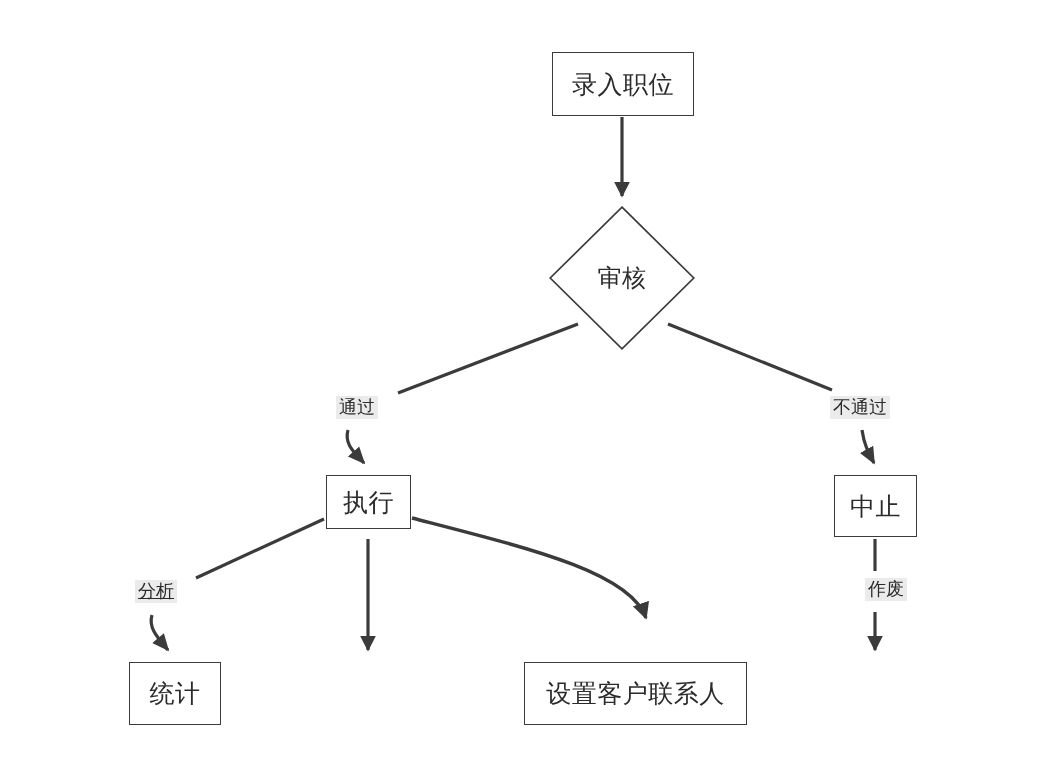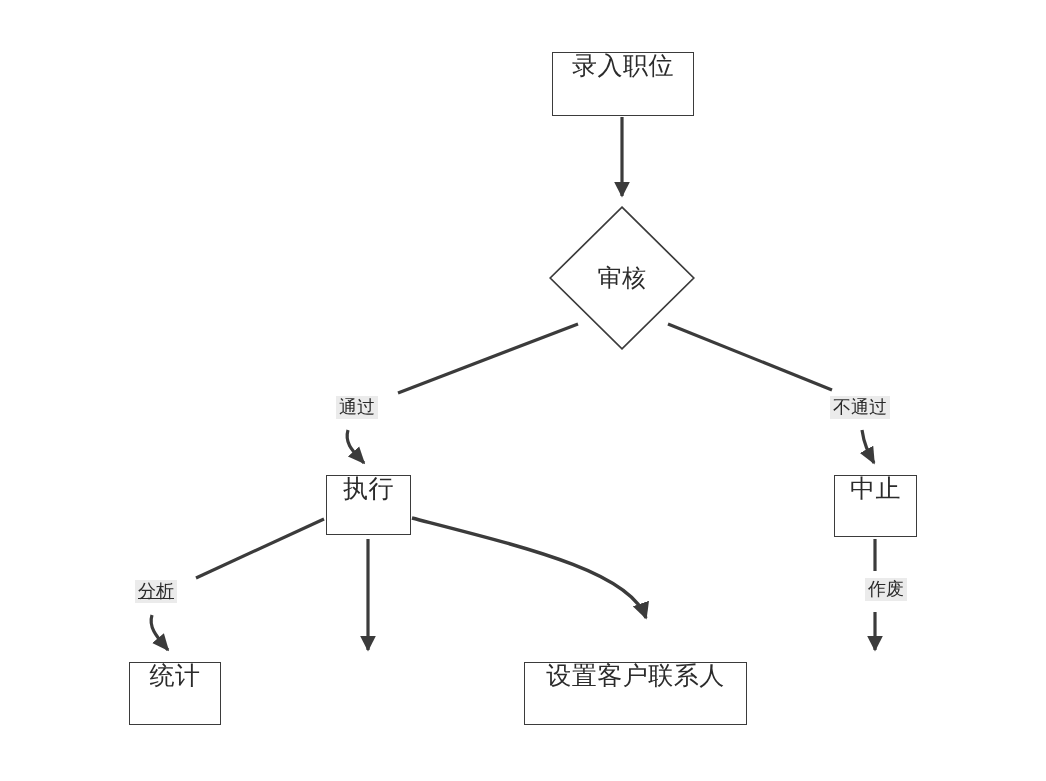--- a/index.html
+++ b/index.html
@@ -22,21 +22,21 @@
     position: absolute;
     left: 0;
     top: 0;
     width: 1046px;
     height: 781px;
   }
   .node {
     position: absolute;
     box-sizing: border-box;
     display: flex;
-    align-items: flex-start;
+    align-items: center;
     justify-content: center;
     background: #ffffff;
     border: 1.6px solid #3b3b3b;
     color: #2b2b2b;
     font-size: 25px;
     line-height: 1;
     letter-spacing: 0.5px;
     white-space: nowrap;
     z-index: 3;
     font-family: Liberation Serif, serif;
@@ -125,21 +125,21 @@
     <span>录入职位</span>
   </div>
 
   <div class="diamond-wrap" style="left:549px; top:206px; width:146px; height:144px;">
     <svg class="diamond-shape" viewBox="0 0 146 144" xmlns="http://www.w3.org/2000/svg">
       <polygon points="73,1.2 144.8,72 73,142.8 1.2,72" fill="#ffffff" stroke="#3b3b3b" stroke-width="1.7"></polygon>
     </svg>
     <span class="diamond-label">审核</span>
   </div>
 
-  <div class="node" style="left:326px; top:475px; width:85px; height:60px;">
+  <div class="node" style="left:326px; top:475px; width:85px; height:54px;">
     <span>执行</span>
   </div>
 
   <div class="node" style="left:834px; top:475px; width:83px; height:62px;">
     <span>中止</span>
   </div>
 
   <div class="node" style="left:129px; top:662px; width:92px; height:63px;">
     <span>统计</span>
   </div>

